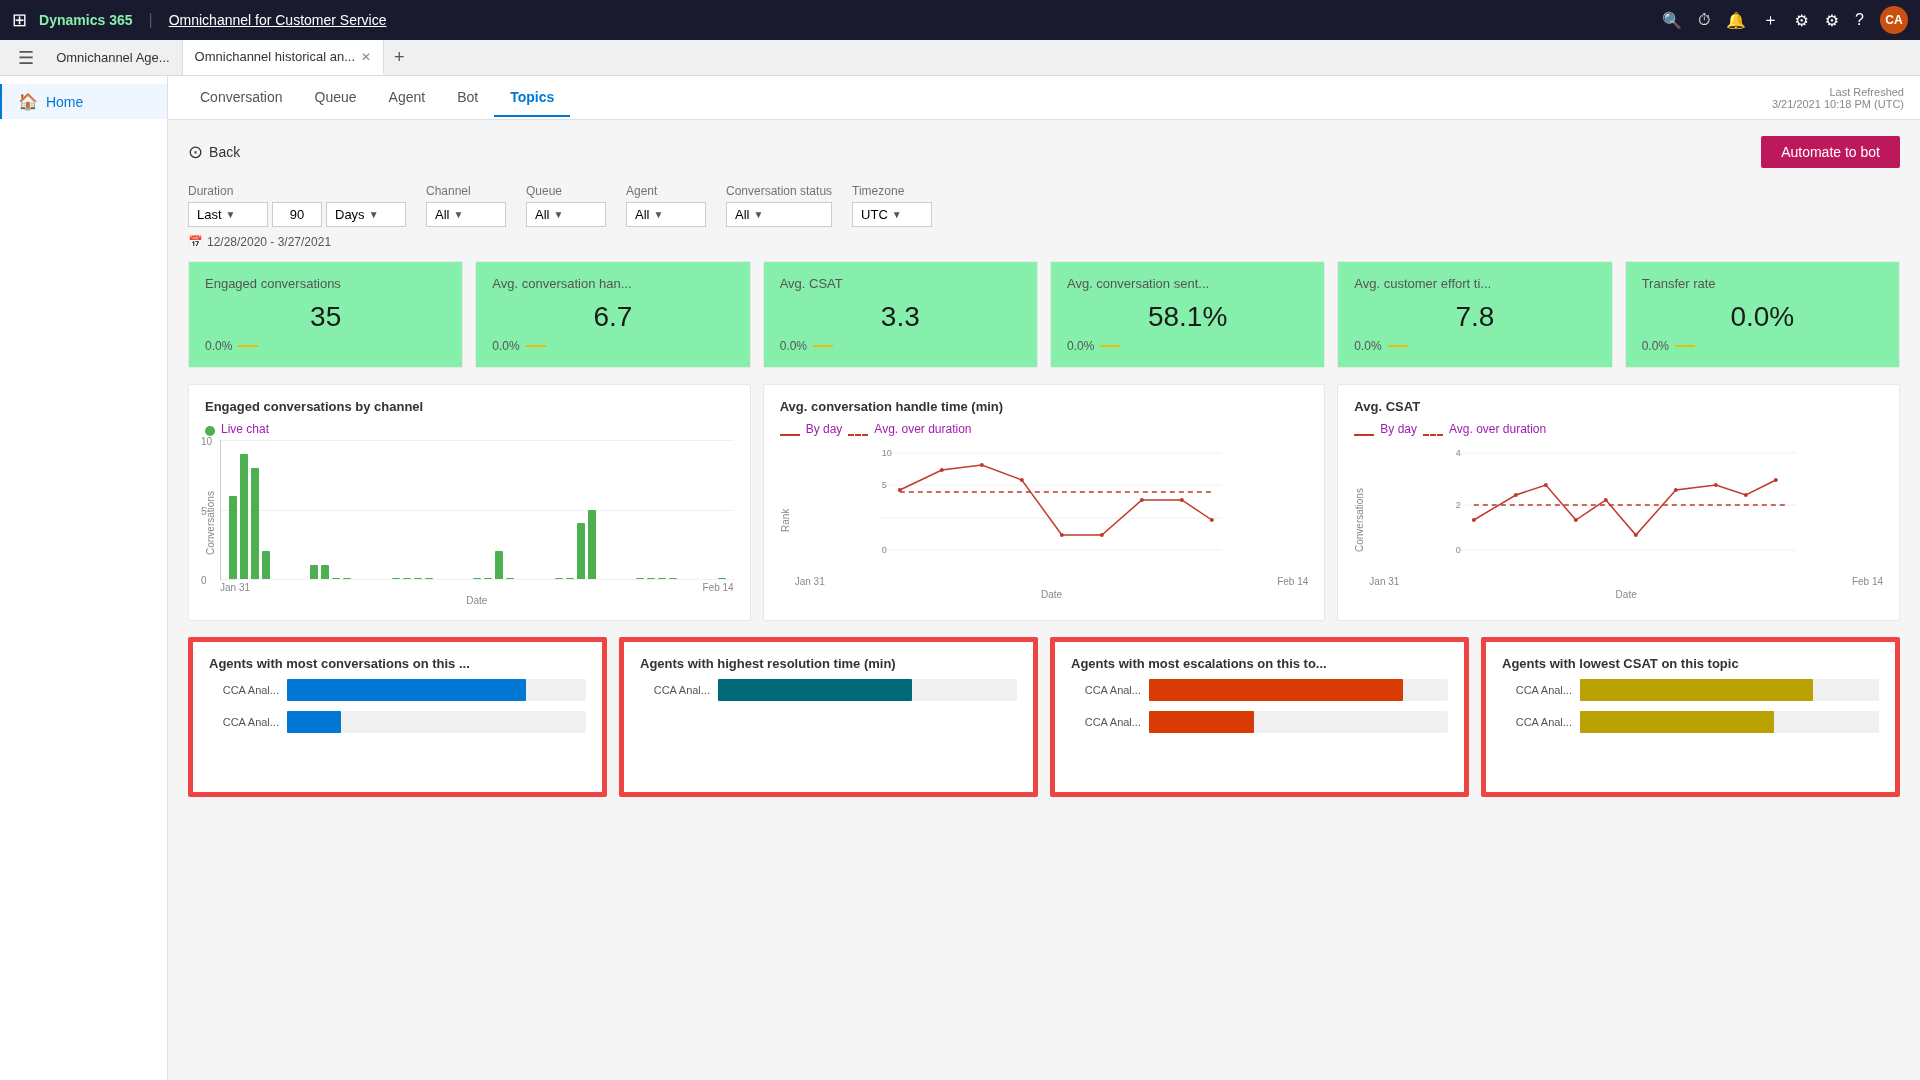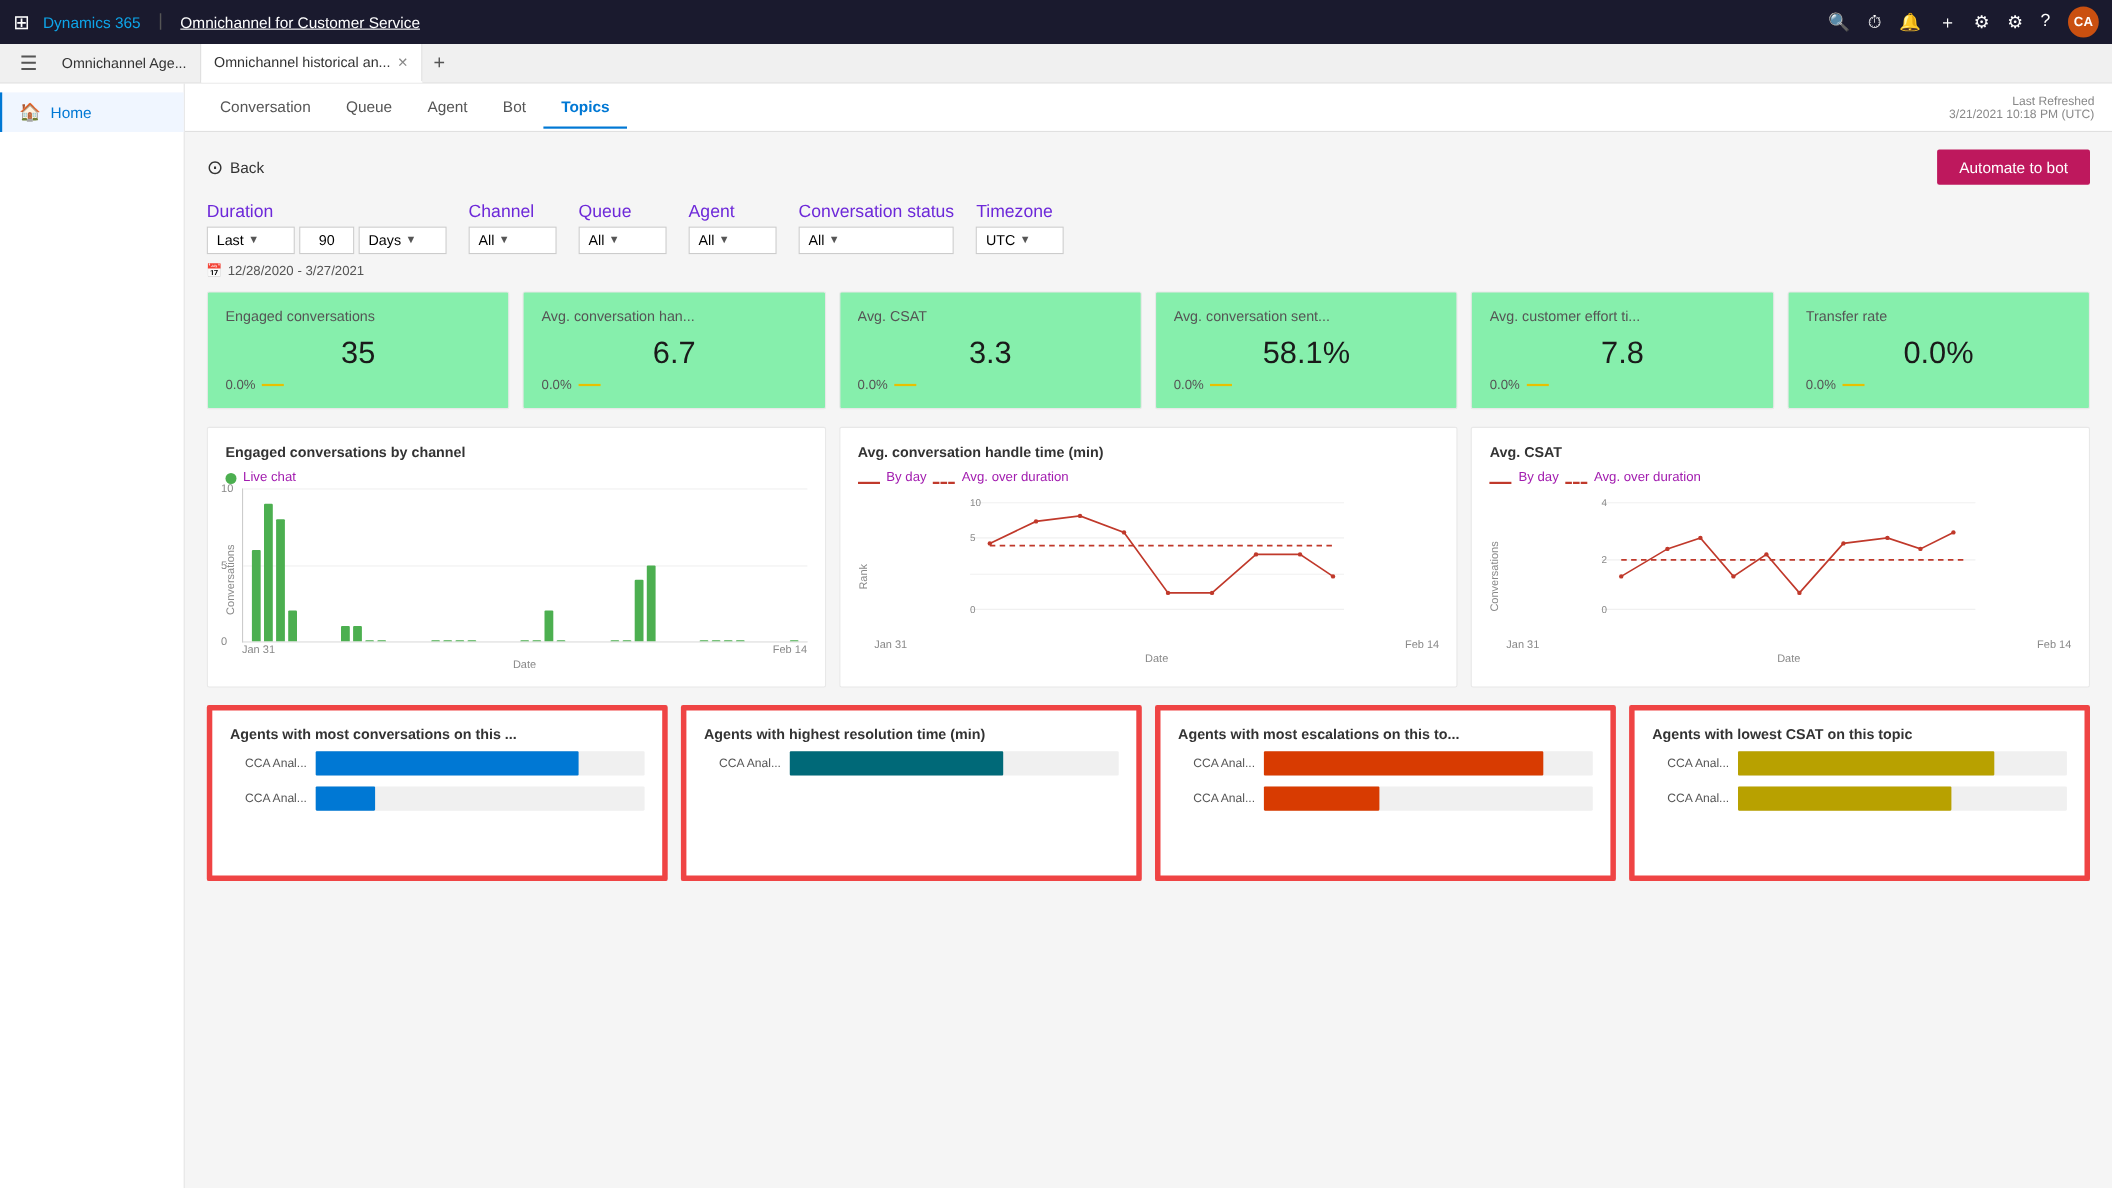--- a/index.html
+++ b/index.html
@@ -9,21 +9,21 @@
     .topbar {
       background: #1a1a2e;
       height: 40px;
       display: flex;
       align-items: center;
       padding: 0 12px;
       color: white;
       gap: 12px;
     }
     .topbar-grid { color: white; font-size: 18px; cursor: pointer; }
-    .topbar-brand { color: #0ea5e9; font-size: 14px; font-weight: 400; }
+    .topbar-brand { color: #86efac; font-size: 14px; font-weight: 700; }
     .topbar-sep { color: #555; margin: 0 4px; }
     .topbar-app { color: white; font-size: 14px; text-decoration: underline; }
     .topbar-icons { margin-left: auto; display: flex; gap: 16px; align-items: center; }
     .topbar-icon { color: white; font-size: 16px; cursor: pointer; }
     .avatar { background: #ca5010; color: white; border-radius: 50%; width: 28px; height: 28px; display: flex; align-items: center; justify-content: center; font-size: 12px; font-weight: 600; }
 
     
     .tabbar {
       background: #f0f0f0;
       height: 36px;
@@ -135,21 +135,21 @@
 
     
     .filters {
       display: flex;
       gap: 20px;
       align-items: flex-end;
       margin-bottom: 8px;
       flex-wrap: wrap;
     }
     .filter-group { display: flex; flex-direction: column; gap: 4px; }
-    .filter-label { font-size: 16px; color: #6d28d9; }
+    .filter-label { font-size: 12px; color: #737373; }
     .filter-row { display: flex; align-items: center; gap: 4px; }
     .filter-input {
       border: 1px solid #ccc;
       padding: 4px 6px;
       font-size: 13px;
       width: 50px;
       text-align: center;
     }
     .filter-dropdown {
       display: flex;

